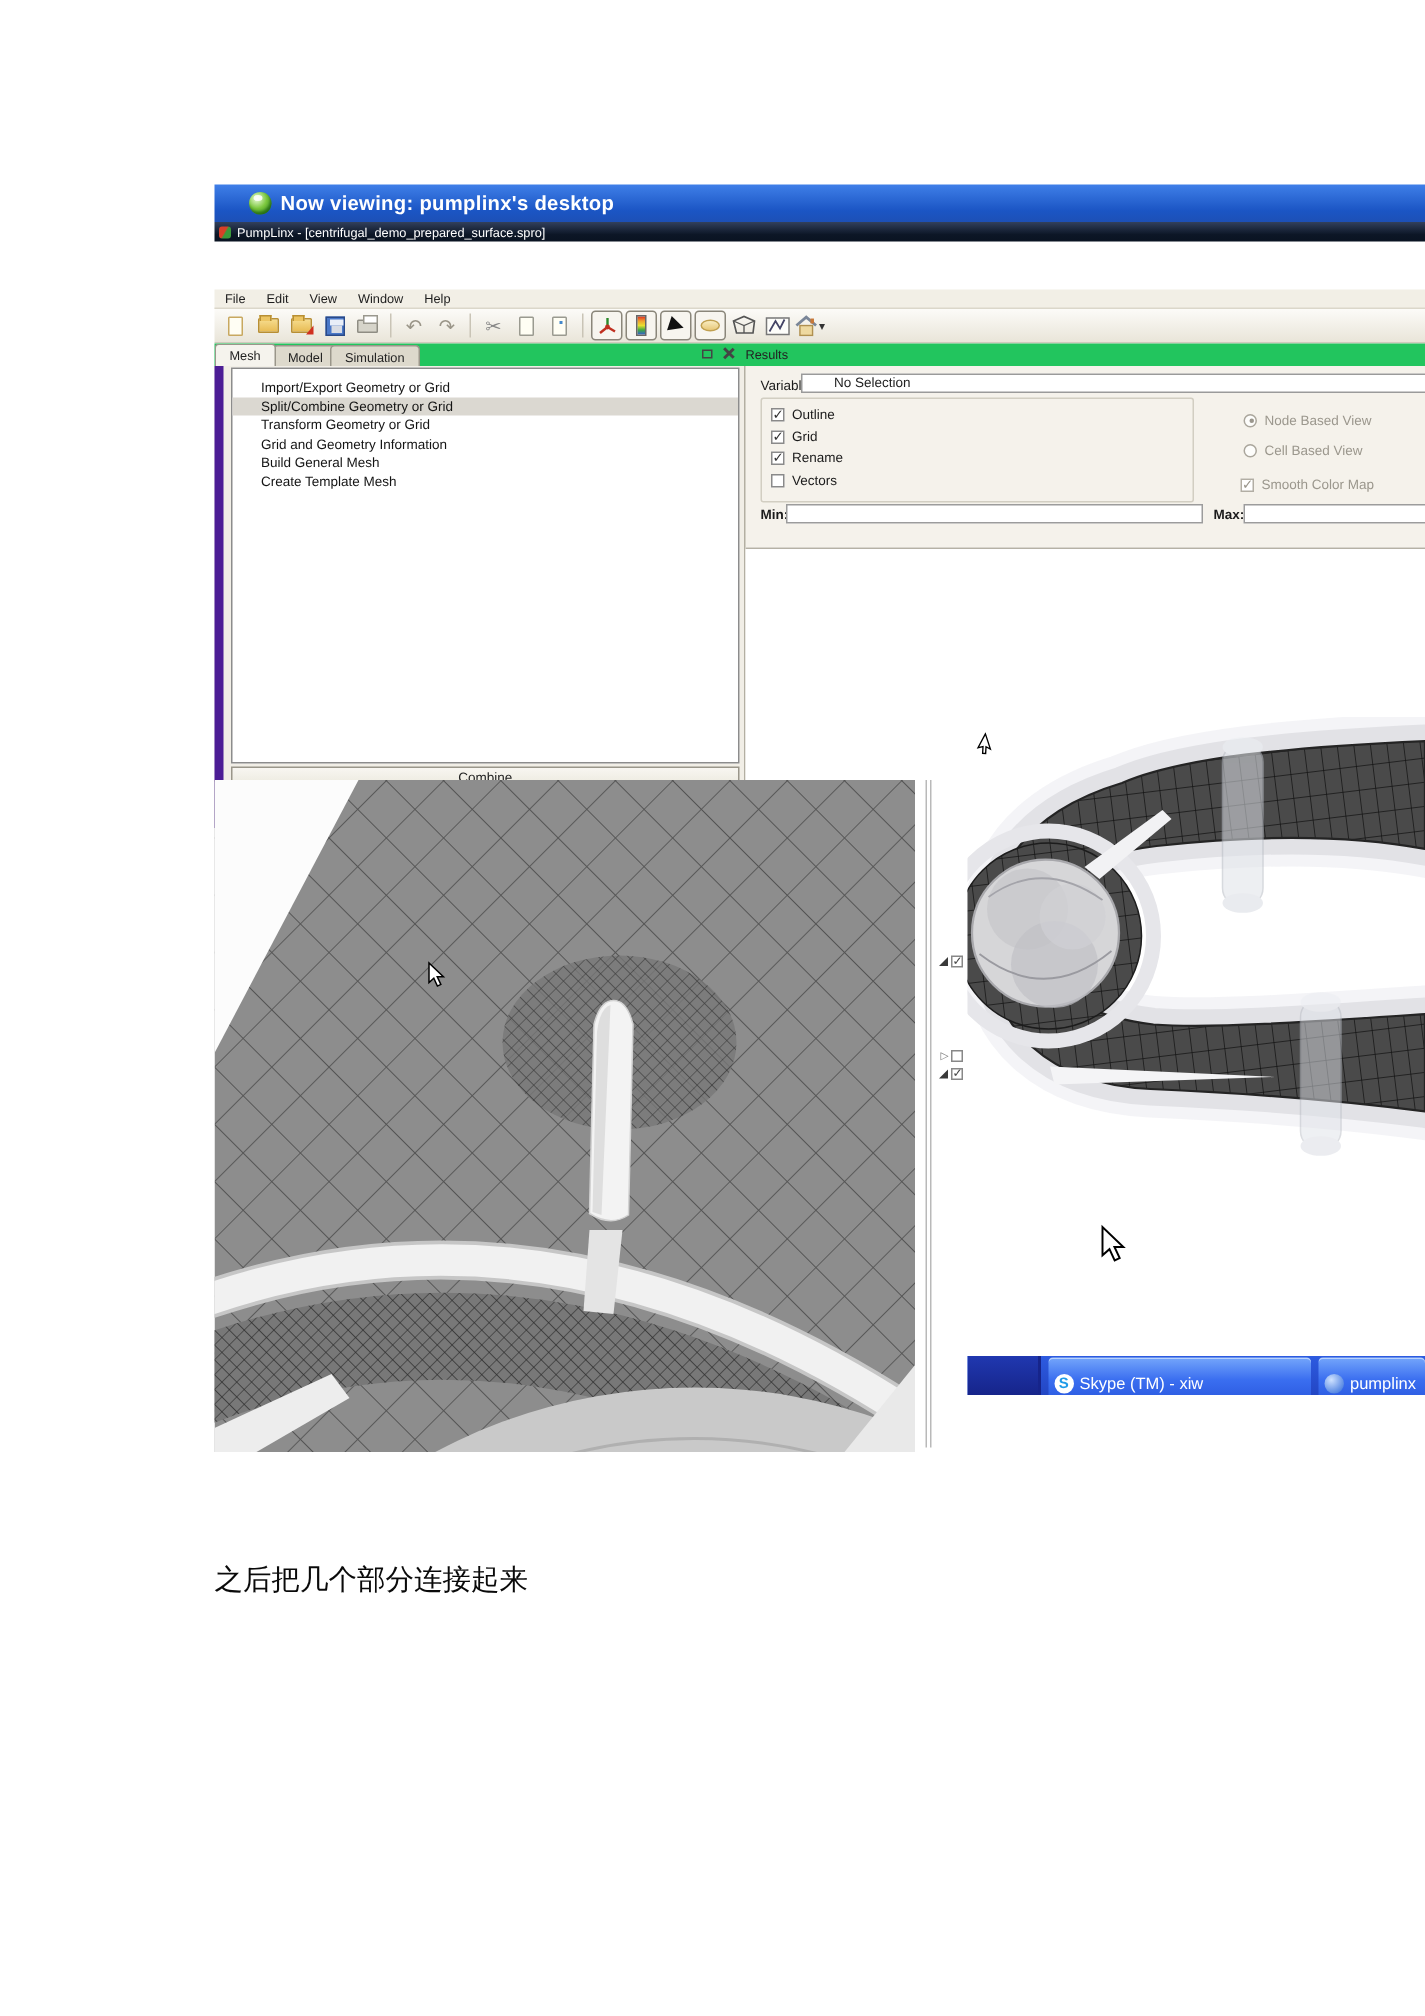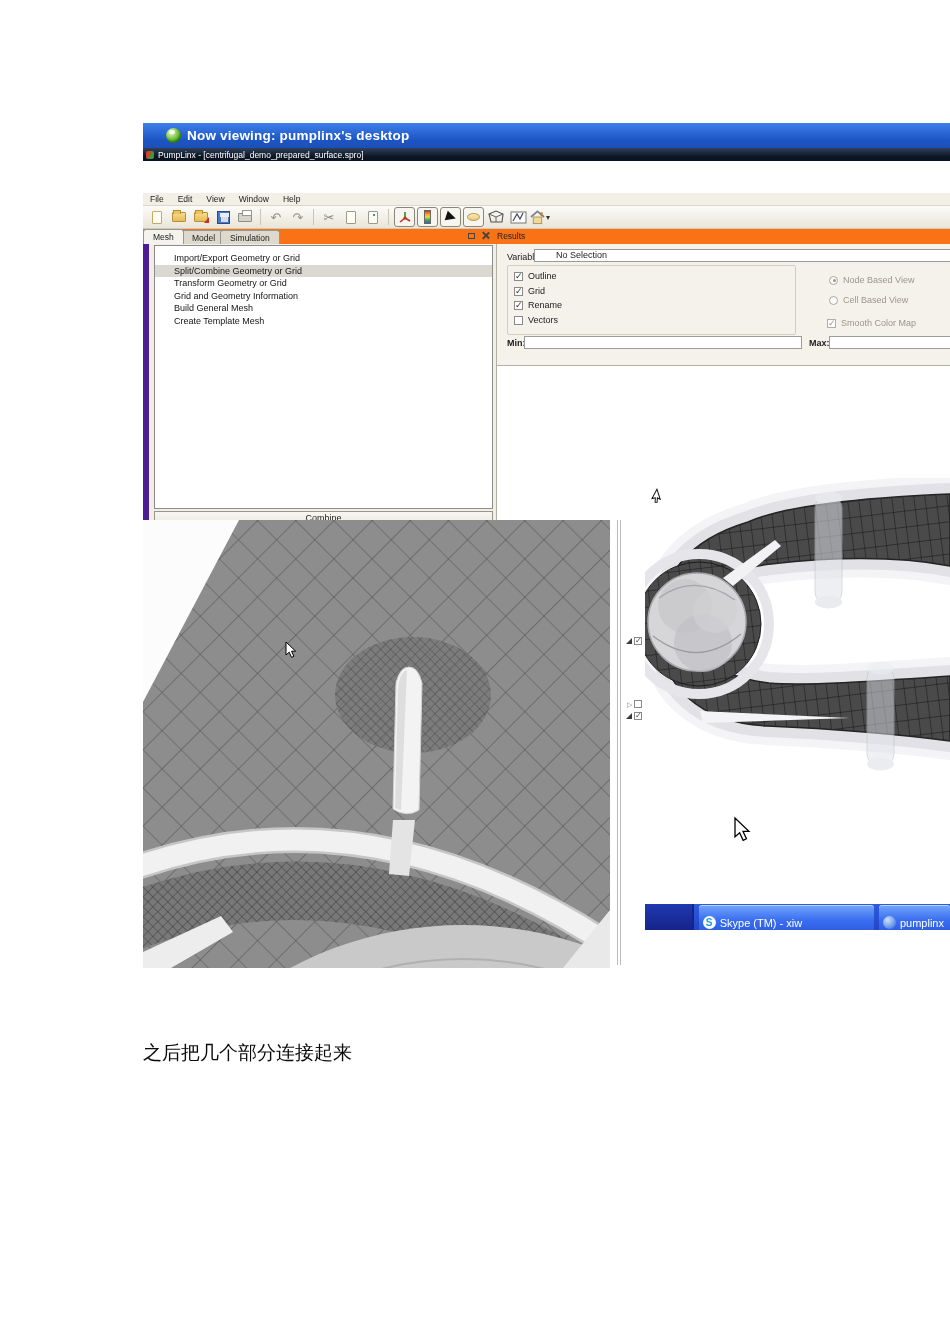--- a/index.html
+++ b/index.html
@@ -31,21 +31,21 @@
   .ic-floppy::before{content:"";position:absolute;left:2px;top:1px;width:9px;height:4px;background:#e8eef8;}
   .ic-floppy::after{content:"";position:absolute;left:3px;bottom:1px;width:7px;height:5px;background:#d8dce4;}
   .ic-printer{width:14px;height:9px;background:#d6d4ca;border:1px solid #8f8d84;border-radius:1px;position:relative;}
   .ic-printer::before{content:"";position:absolute;left:3px;top:-4px;width:8px;height:4px;background:#fff;border:1px solid #9a988e;}
   .ic-dot{position:absolute;right:2px;top:2px;width:2px;height:2px;background:#6a8;}
   .ic-colorbar{width:7px;height:14px;background:linear-gradient(#e03020,#f0a030,#e8e030,#40a840,#3060d0);border:1px solid #666;}
   .ic-blackarrow{width:0;height:0;border-top:5px solid transparent;border-bottom:5px solid transparent;border-left:10px solid #111;transform:rotate(18deg);}
   .ic-lamp{width:13px;height:8px;border-radius:50%;background:linear-gradient(#f8ecc0,#e8c878);border:1px solid #c0a050;}
   .caret{color:#333;font-size:8px;margin-left:1px;}
 
-  .tabrow{height:15px;background:#f97316;position:relative;font-size:8.5px;}
+  .tabrow{height:15px;background:#22c55e;position:relative;font-size:8.5px;}
   .tab{position:absolute;bottom:0;height:14px;padding:0 9px;line-height:14px;border:1px solid #9a968a;border-bottom:none;border-radius:3px 3px 0 0;background:#ddd9cc;color:#222;}
   .tab.active{background:#f5f3ed;height:15px;line-height:15px;z-index:2;}
   .dockbtns{position:absolute;left:325px;top:2px;display:flex;gap:6px;align-items:center;}
   .dock-float{width:7px;height:6px;border:1px solid #444;background:transparent;}
   .dock-close{width:9px;height:9px;position:relative;}
   .dock-close::before,.dock-close::after{content:"";position:absolute;left:4px;top:0;width:1.5px;height:9px;background:#444;}
   .dock-close::before{transform:rotate(45deg);}.dock-close::after{transform:rotate(-45deg);}
   .results-title{position:absolute;left:354px;top:2px;color:#222;}
 
   .panels{position:relative;height:308px;background:#f1eee6;border-left:1px solid #83repeat;}

